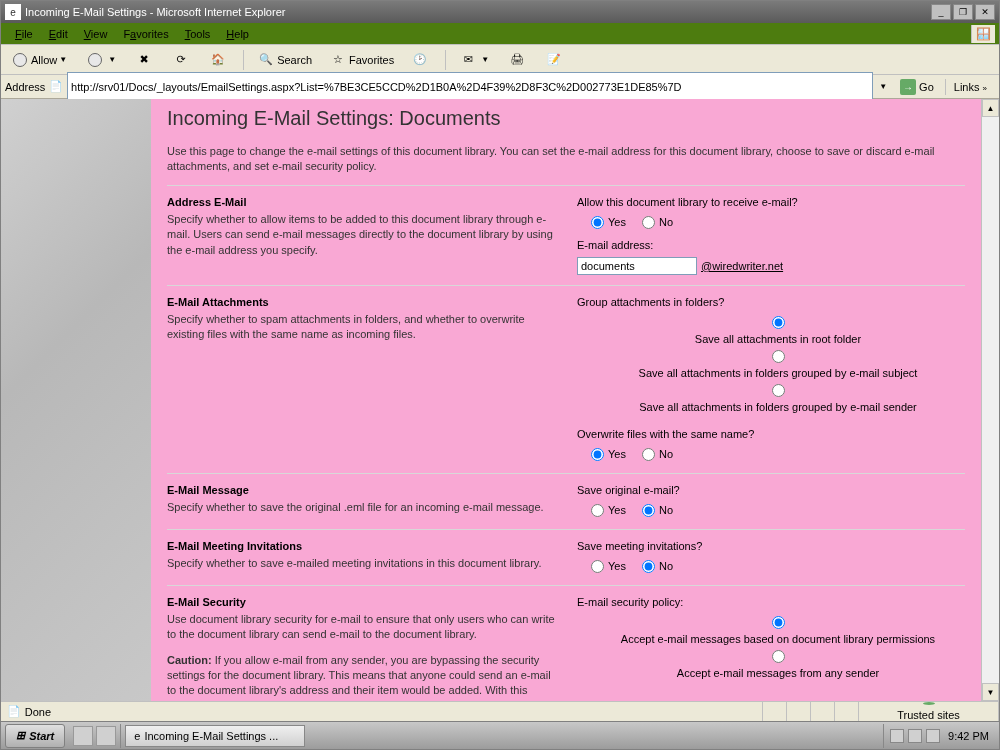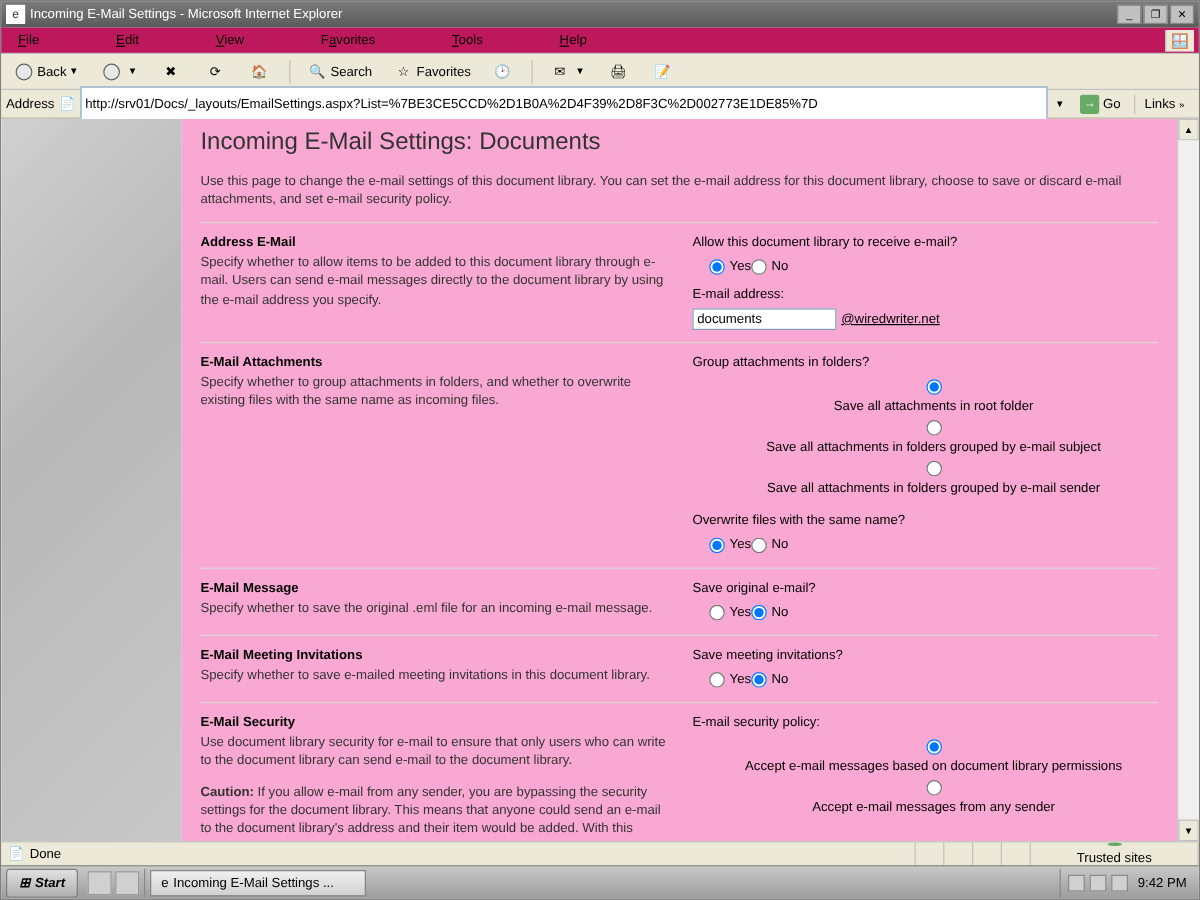--- a/index.html
+++ b/index.html
@@ -2,21 +2,21 @@
 <html><head>
 <meta charset="utf-8">
 <style>
 * { box-sizing: border-box; }
 body { margin: 0; font-family: Tahoma, sans-serif; font-size: 11px; color: #000; background: #ece9d8; overflow: hidden; }
 .window { width: 1000px; height: 750px; display: flex; flex-direction: column; background: #ece9d8; border: 1px solid #808080; }
 .titlebar { height: 22px; background: linear-gradient(#7b7b7b, #5a5a5a); color: #fff; display: flex; align-items: center; padding: 0 4px; font-size: 11px; }
 .titlebar .icon { width: 16px; height: 16px; background: #fff; margin-right: 4px; display: flex; align-items: center; justify-content: center; font-size: 10px; color: #333; }
 .titlebar .spacer { flex: 1; }
 .winbtn { width: 20px; height: 16px; background: #c0c0c0; border: 1px solid #888; margin-left: 2px; display: flex; align-items: center; justify-content: center; font-size: 9px; cursor: pointer; color:#000; }
-.menubar { height: 22px; background: #be185d; display: flex; align-items: center; padding: 0 6px; border-bottom: 1px solid #c0c0c0; position: relative; gap: 48px; }
+.menubar { height: 22px; background: #4d7c0f; display: flex; align-items: center; padding: 0 6px; border-bottom: 1px solid #c0c0c0; position: relative; }
 .menubar .menu { padding: 2px 8px; cursor: pointer; }
 .menubar .menu u { text-decoration: underline; }
 .menubar .logo { position: absolute; right: 4px; top: 2px; width: 24px; height: 18px; background: #ece9d8; border-left: 1px solid #c0c0c0; display:flex;align-items:center;justify-content:center;font-size:12px;}
 .toolbar { height: 30px; background: #ece9d8; display: flex; align-items: center; padding: 0 4px; border-bottom: 1px solid #c0c0c0; gap: 4px; }
 .tbtn { display: flex; align-items: center; padding: 2px 6px; cursor: pointer; border: 1px solid transparent; }
 .tbtn .tico { width: 16px; height: 16px; display: inline-flex; align-items: center; justify-content: center; margin-right: 3px; }
 .tsep { width: 1px; height: 20px; background: #c0c0c0; margin: 0 3px; }
 .circ { width: 14px; height: 14px; border-radius: 50%; border: 1px solid #666; display:inline-block; background:#e8e8e8;}
 .dropbtn { font-size: 8px; padding: 0 2px; }
 .addrbar { height: 24px; background: #ece9d8; display: flex; align-items: center; padding: 0 4px; border-bottom: 1px solid #aca899; gap: 4px; }
@@ -31,21 +31,21 @@
 .scrollbtn { height: 18px; background: #ece9d8; border: 1px solid #c0c0c0; display:flex;align-items:center;justify-content:center;font-size:8px;cursor:pointer;}
 .scrolltrack { flex: 1; background: #f0f0f0;}
 h1.pagetitle { font-family: Verdana, sans-serif; font-size: 20px; font-weight: normal; margin: 8px 0 14px 0; color: #333; }
 .intro { font-size: 11px; color: #333; margin-bottom: 10px; line-height: 1.4; }
 .section { display: flex; border-top: 1px solid #d8d8d8; padding: 10px 0; }
 .section .leftcol { width: 410px; padding-right: 20px; }
 .section .rightcol { flex: 1; }
 .section h3 { font-size: 11px; font-weight: bold; margin: 0 0 4px 0; }
 .section .desc { font-size: 11px; color: #333; line-height: 1.4; }
 .optlabel { font-size: 11px; margin-bottom: 6px; }
-.radioRow { display: flex; align-items: center; gap: 0; padding: 2px 0 2px 14px; }
+.radioRow { display: flex; align-items: center; gap: 16px; padding: 2px 0 2px 14px; }
 .radioOpt { display: flex; align-items: center; gap: 4px; cursor: pointer; }
 .radioOpt input { margin: 0; }
 .radioStack { padding: 2px 0 2px 14px; }
 .radioStack .radioOpt { margin-bottom: 5px; flex-direction: column; }
 .emailrow { display: flex; align-items: center; margin-top: 4px; }
 .emailrow input { width: 120px; height: 18px; font-size: 11px; border: 1px solid #7f9db9; padding: 0 3px; }
 .caution { font-weight: bold; }
 .buttonrow { display: flex; justify-content: flex-end; gap: 6px; padding: 8px 0; border-top: 1px solid #d8d8d8; }
 .buttonrow button { width: 75px; height: 22px; font-size: 11px; background: #ece9d8; border: 1px solid #808080; cursor: pointer; }
 .statusbar { height: 20px; background: #ece9d8; border-top: 1px solid #c0c0c0; display: flex; align-items: center; font-size: 11px; }
@@ -85,21 +85,21 @@
     <span class="menu"><u>T</u>ools</span>
     <span class="menu"><u>H</u>elp</span>
     <span class="logo">🪟</span>
   </div>
 
   <div class="toolbar">
     <div class="tbtn">
         <span class="tico">
           <span class="circ"></span>
         </span>
-        <span>Back</span>
+        <span>Allow</span>
         <span class="dropbtn">▼</span>
       </div>
     <div class="tbtn">
         <span class="tico">
           <span class="circ"></span>
         </span>
         <span class="dropbtn">▼</span>
       </div>
     <div class="tbtn">
         <span class="tico">✖</span>
@@ -174,21 +174,21 @@
           <div class="emailrow">
             <input type="text" value="documents" style="">
             <span style="margin-left:4px;text-decoration:underline;">@wiredwriter.net</span>
           </div>
         </div>
       </div>
 
       <div class="section">
         <div class="leftcol">
           <h3>E-Mail Attachments</h3>
-          <div class="desc">Specify whether to group attachments in folders, and whether to overwrite existing files with the same name as incoming files.</div>
+          <div class="desc">Specify whether to spam attachments in folders, and whether to overwrite existing files with the same name as incoming files.</div>
         </div>
         <div class="rightcol">
           <div class="optlabel">Group attachments in folders?</div>
           <div class="radioStack">
             <label class="radioOpt">
                 <input type="radio" name="r2" checked="" style="">
                 <span>Save all attachments in root folder</span>
               </label>
             <label class="radioOpt">
                 <input type="radio" name="r2" style="">

